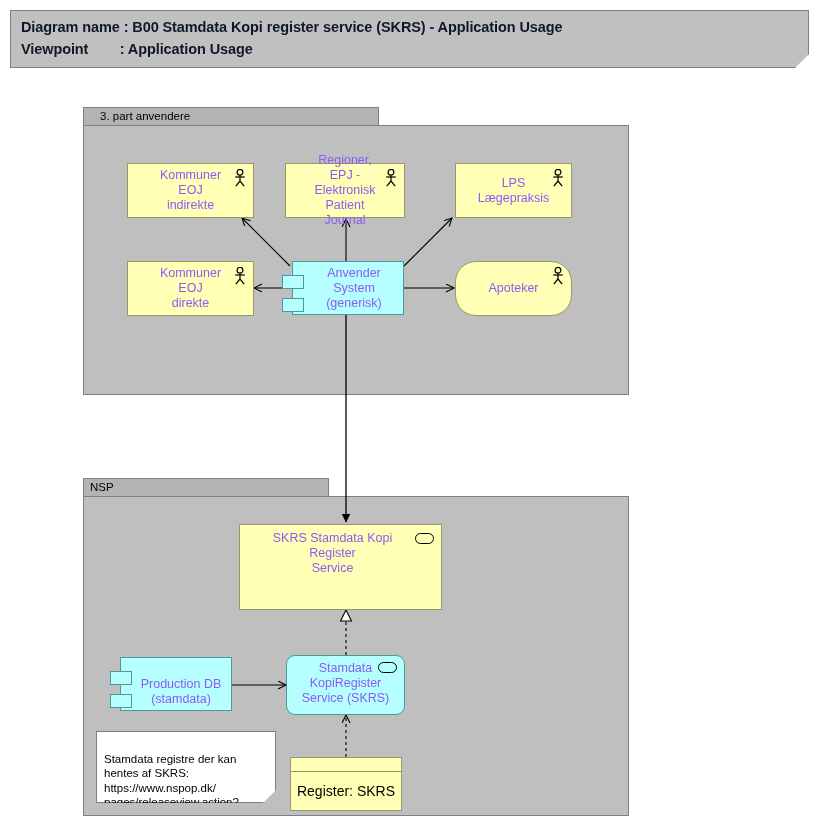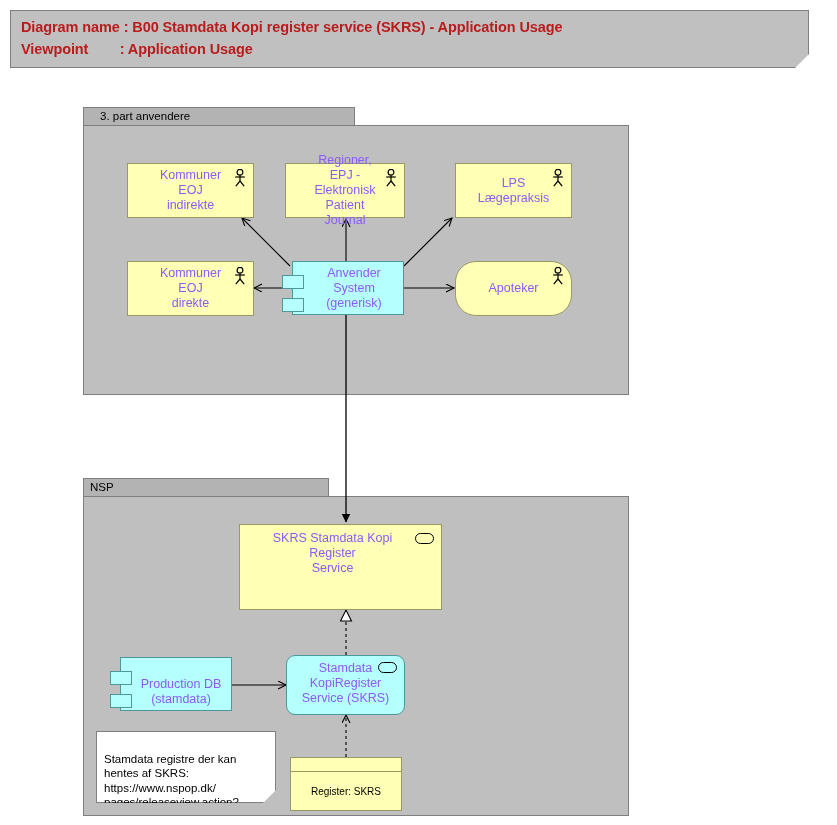--- a/index.html
+++ b/index.html
@@ -28,21 +28,21 @@
     background: #c0c0c0;
     border: 1px solid #808080;
     box-sizing: border-box;
     clip-path: polygon(0 0, 100% 0, 100% calc(100% - 14px), calc(100% - 14px) 100%, 0 100%);
   }
   .banner-line {
     position: absolute;
     left: 10px;
     font-size: 14.5px;
     font-weight: bold;
-    color: #b91c1c;
+    color: #0f172a;
     white-space: pre;
     letter-spacing: -0.1px;
   }
   .banner-line.l1 { top: 8px; }
   .banner-line.l2 { top: 30px; }
 
   
   .group {
     position: absolute;
     box-sizing: border-box;
@@ -133,21 +133,21 @@
     height: 14px;
     border-bottom: 1px solid #999966;
     box-sizing: border-box;
   }
   .dataobj-text {
     position: absolute;
     left: 0; right: 0; top: 14px; bottom: 0;
     display: flex;
     align-items: center;
     justify-content: center;
-    font-size: 10px;
+    font-size: 14px;
     color: #000;
     text-align: center;
   }
 
   
   .note {
     position: absolute;
     background: #ffffff;
     border: 1px solid #808080;
     box-sizing: border-box;
@@ -172,21 +172,21 @@
 <body>
 
 <div id="canvas">
 
   <div class="banner">
     <div class="banner-line l1">Diagram name : B00 Stamdata Kopi register service (SKRS) - Application Usage</div>
     <div class="banner-line l2">Viewpoint        : Application Usage</div>
   </div>
 
   <div class="group" style="left:83px; top:107px; width:546px; height:288px;">
-    <div class="group-header" style="width:272px;padding-left:16px;">3. part anvendere</div>
+    <div class="group-header" style="width:296px;padding-left:16px;">3. part anvendere</div>
     <div class="group-body" style="top:18px; width:546px; height:270px;"></div>
   </div>
 
   <div class="group" style="left:83px; top:478px; width:502px; height:338px;">
     <div class="group-header" style="width:246px;">NSP</div>
     <div class="group-body" style="top:18px; width:546px; height:320px;"></div>
   </div>
 
   <svg class="wires" viewBox="0 0 837 825">
     <defs>

